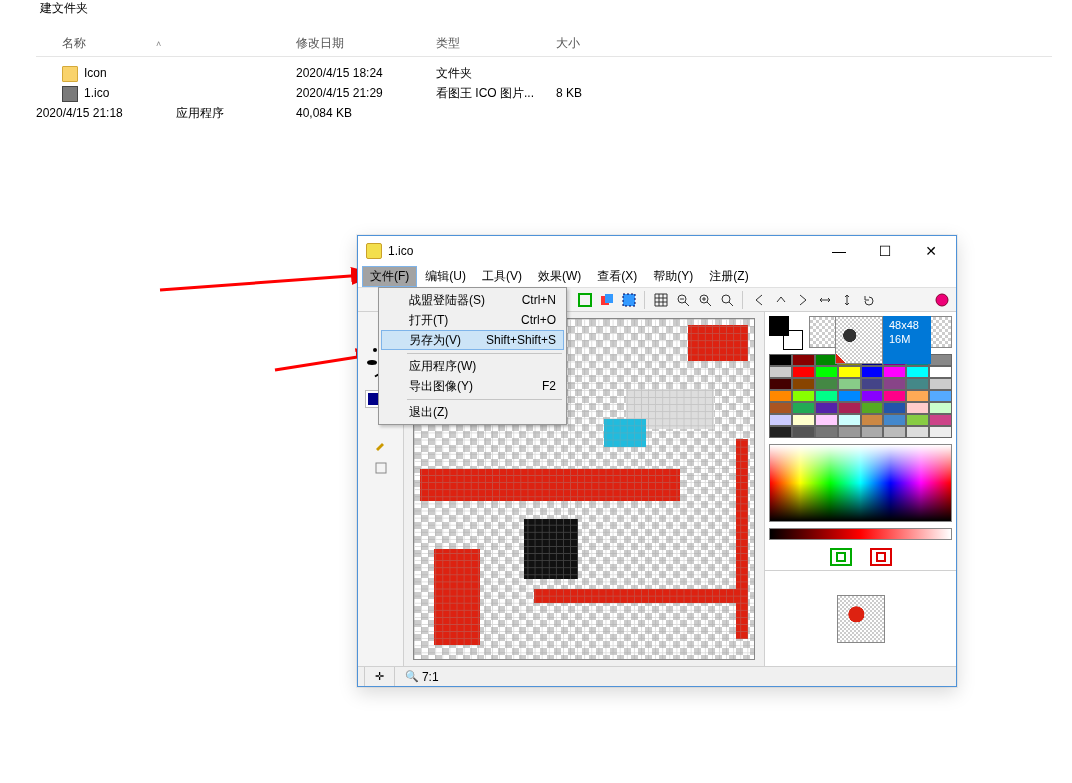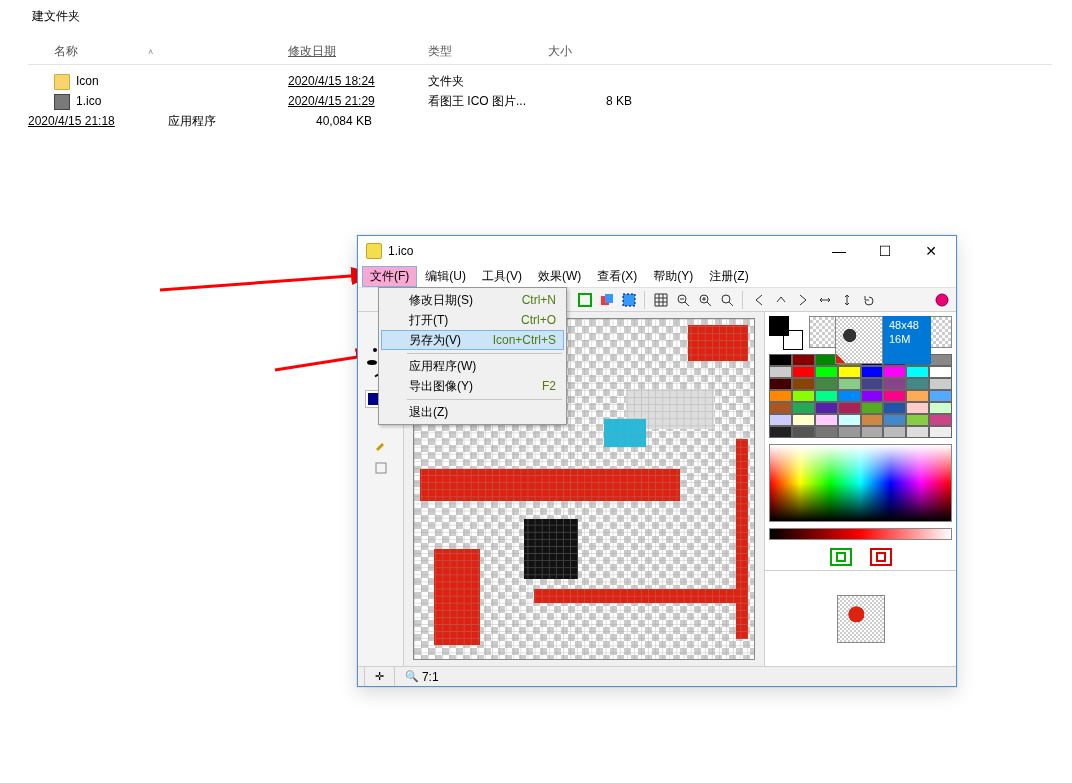--- a/index.html
+++ b/index.html
@@ -9,42 +9,42 @@
     background: #fff;
     width: 1072px;
     height: 783px;
     position: relative;
     overflow: hidden;
   }
 
   
   .explorer {
     position: absolute;
-    left: 8px; top: 0; right: 0;
-    padding: 8px 20px;
+    left: 16px; top: 0; right: 0;
+    padding: 0 20px;
   }
   .explorer-title {
     font-size: 12px;
     color: #000;
     margin-bottom: 18px;
     padding-left: 4px;
   }
   .explorer-header {
     display: flex;
     color: #555;
     border-bottom: 1px solid #e5e5e5;
     padding-bottom: 4px;
     margin-bottom: 6px;
   }
   .col-name   { width: 260px; padding-left: 26px; }
-  .col-date   { width: 140px; text-decoration: underline; }
+  .col-date   { width: 140px; }
   .col-type   { width: 120px; }
   .col-size   { width: 90px; padding-right: 6px; }
   .col-size-head { text-align: left; }
-  .col-size-cell { text-align: right; }
+  .col-size-cell { text-align: left; }
   .chevr { font-size: 9px; color:#888; margin-left:70px;}
   .explorer-row {
     display:flex;
     color:#000;
     height:20px;
     line-height:20px;
   }
   .file-icon {
     display:inline-block;
     width:16px; height:16px;
@@ -99,21 +99,21 @@
     padding:0 4px;
     background:#fff;
     border-bottom:1px solid #e0e0e0;
   }
   .menu-item {
     padding:2px 8px;
     font-size:12px;
     color:#000;
   }
   .menu-item.open {
-    background:#f9a8d4;
+    background:#a3a3a3;
     border:1px solid #7eb4ea;
     padding:1px 7px;
   }
 
   
   .dropdown {
     position:absolute;
     left:378px;
     top:287px;
     width:189px;
@@ -132,21 +132,21 @@
     color:#000;
   }
   .dd-row.disabled { color:#888; }
   .dd-row.highlight {
     background:#cce4f7;
     border:1px solid #7eb4ea;
     padding:0 7px 0 27px;
     height:20px;
   }
   .dd-label { flex:1; }
-  .dd-short { color:#4d7c0f; }
+  .dd-short { color:#000000; }
   .dd-row.disabled .dd-short{ color:#888; }
   .dd-sep { height:6px; position:relative; }
   .dd-sep::after{
     content:""; position:absolute; left:26px; right:2px; top:3px;
     border-top:1px solid #c5c5c5;
   }
 
   
   .toolbar {
     height:24px;
@@ -615,30 +615,30 @@
 <div class="thumb-area">
   <div class="thumb-img"></div>
   <div class="thumb-info">
     <div>48x48</div>
     <div>16M</div>
   </div>
 </div>
 
 <div class="dropdown">
   <div class="dd-row">
-      <span class="dd-label">修改日期(S)</span>
+      <span class="dd-label">战盟登陆器(S)</span>
       <span class="dd-short">Ctrl+N</span>
     </div>
   <div class="dd-row">
       <span class="dd-label">打开(T)</span>
       <span class="dd-short">Ctrl+O</span>
     </div>
   <div class="dd-row highlight">
       <span class="dd-label">另存为(V)</span>
-      <span class="dd-short">Icon+Ctrl+S</span>
+      <span class="dd-short">Shift+Shift+S</span>
     </div>
   <div class="dd-sep"></div>
   <div class="dd-row">
       <span class="dd-label">应用程序(W)</span>
       <span class="dd-short"></span>
     </div>
   <div class="dd-row">
       <span class="dd-label">导出图像(Y)</span>
       <span class="dd-short">F2</span>
     </div>

